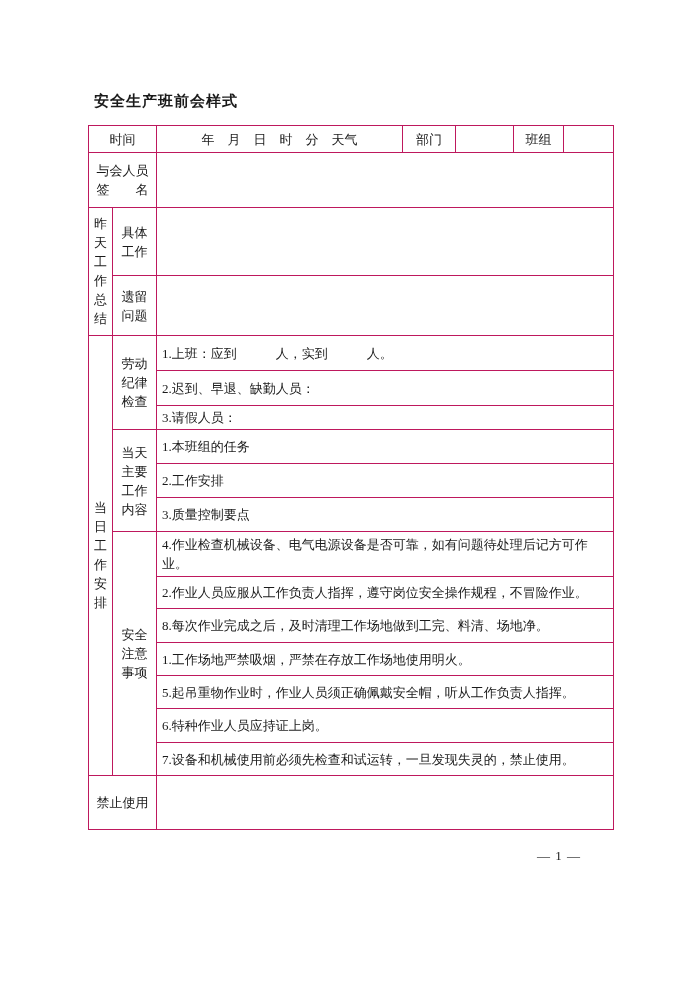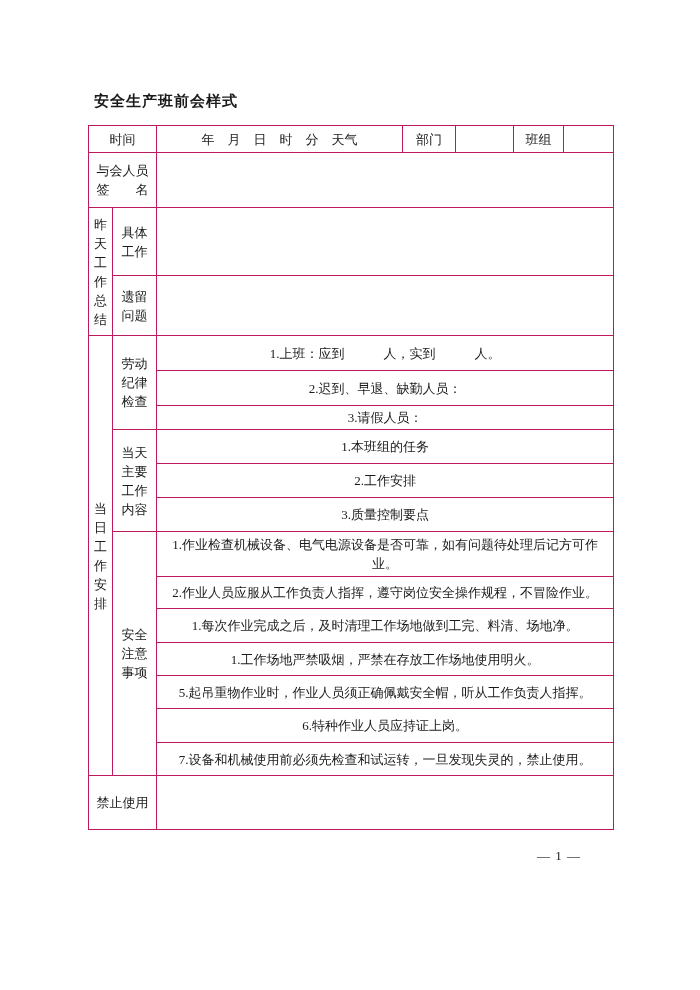--- a/index.html
+++ b/index.html
@@ -46,27 +46,28 @@
     padding: 2px 5px;
     vertical-align: middle;
     word-break: break-all;
     line-height: 19px;
   }
   td.center { text-align: center; padding-left: 1px; padding-right: 1px; }
   td.vert {
     padding-left: 3px;
     padding-right: 3px;
     line-height: 20px;
+    font-family: Liberation Mono, monospace;
   }
   td.label-col {
     text-align: center;
     white-space: pre-line;
     line-height: 20px;
   }
-  td.item { text-align: center; }
+  td.item { text-align: left; }
   td.blank { background: #ffffff; }
   .footer {
     width: 525px;
     margin-left: 88px;
     text-align: right;
     padding-right: 32px;
     box-sizing: border-box;
     font-size: 13px;
     margin-top: 18px;
     letter-spacing: 1px;
@@ -144,27 +145,27 @@
         <td colspan="5" class="item">2.工作安排</td>
       </tr>
       <tr style="height:34px">
         <td colspan="5" class="item">3.质量控制要点</td>
       </tr>
 
       <tr style="height:45px">
         <td rowspan="7" class="label-col">安全
 注意
 事项</td>
-        <td colspan="5" class="item">1.作业检查机械设备、电气电源设备是否可靠，如有问题待处理后记方可作业。</td>
+        <td colspan="5" class="item">4.作业检查机械设备、电气电源设备是否可靠，如有问题待处理后记方可作业。</td>
       </tr>
       <tr style="height:32px">
         <td colspan="5" class="item">2.作业人员应服从工作负责人指挥，遵守岗位安全操作规程，不冒险作业。</td>
       </tr>
       <tr style="height:34px">
-        <td colspan="5" class="item">1.每次作业完成之后，及时清理工作场地做到工完、料清、场地净。</td>
+        <td colspan="5" class="item">8.每次作业完成之后，及时清理工作场地做到工完、料清、场地净。</td>
       </tr>
       <tr style="height:33px">
         <td colspan="5" class="item">1.工作场地严禁吸烟，严禁在存放工作场地使用明火。</td>
       </tr>
       <tr style="height:33px">
         <td colspan="5" class="item">5.起吊重物作业时，作业人员须正确佩戴安全帽，听从工作负责人指挥。</td>
       </tr>
       <tr style="height:34px">
         <td colspan="5" class="item">6.特种作业人员应持证上岗。</td>
       </tr>

